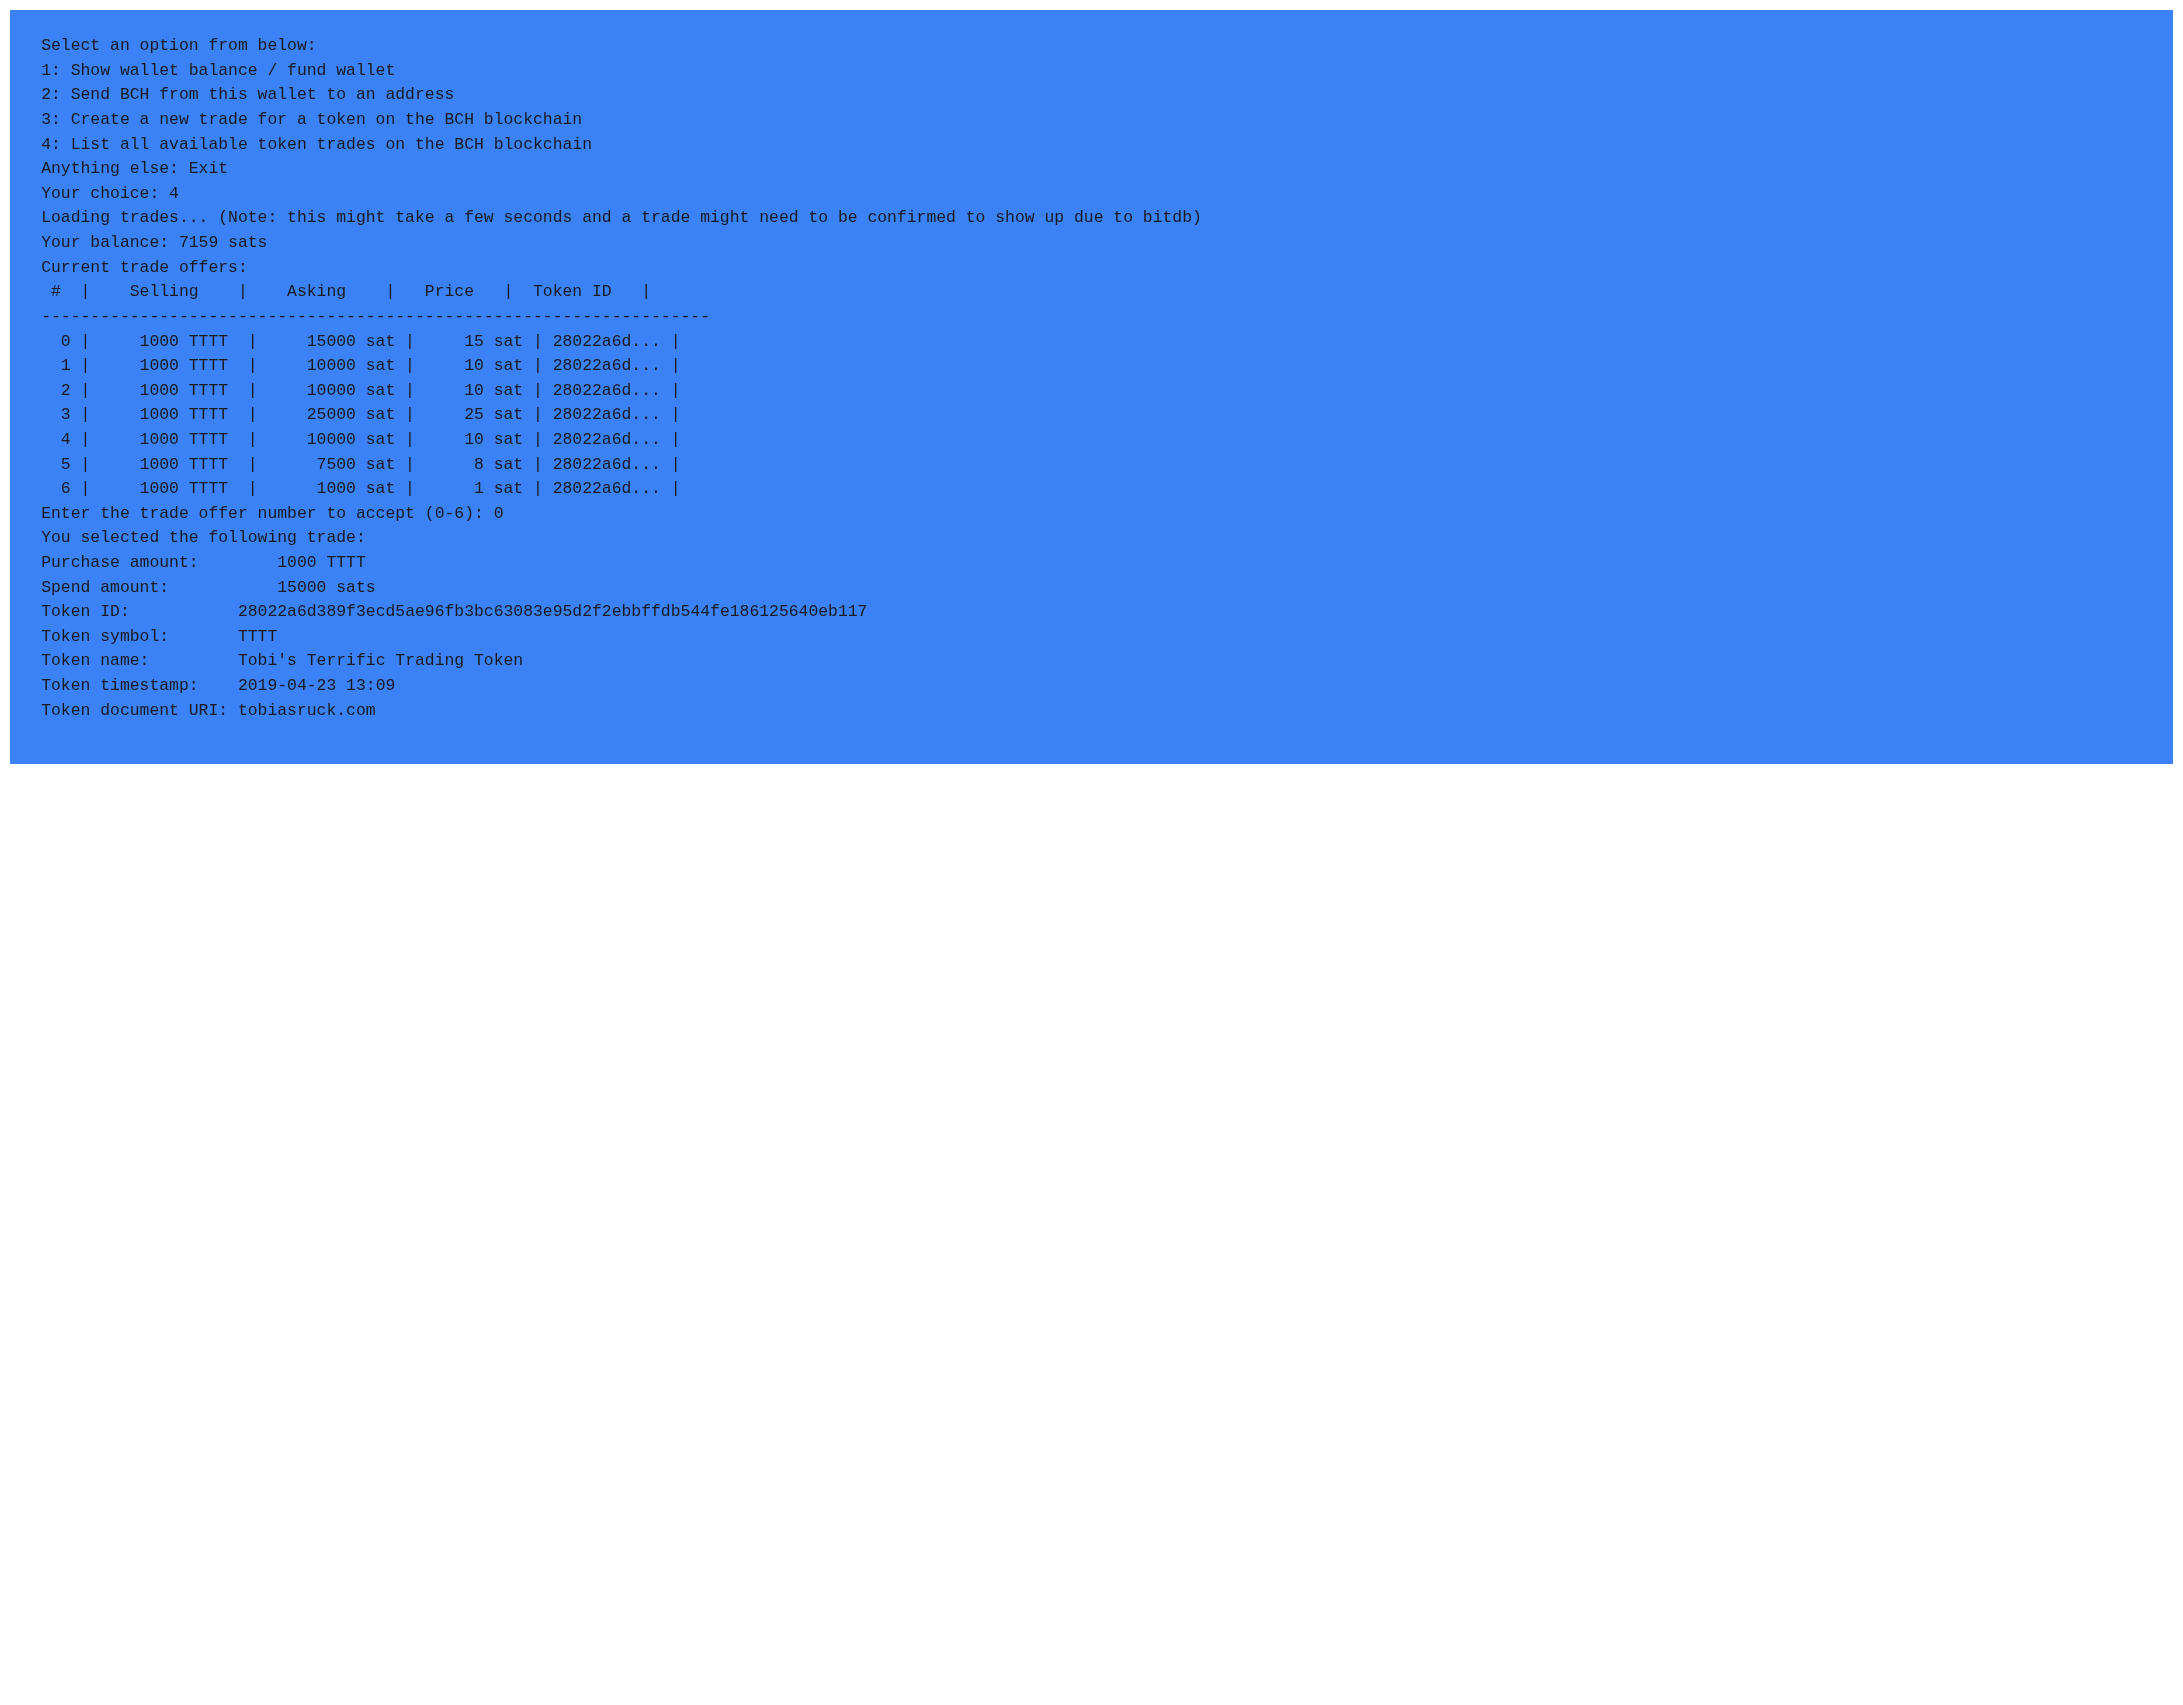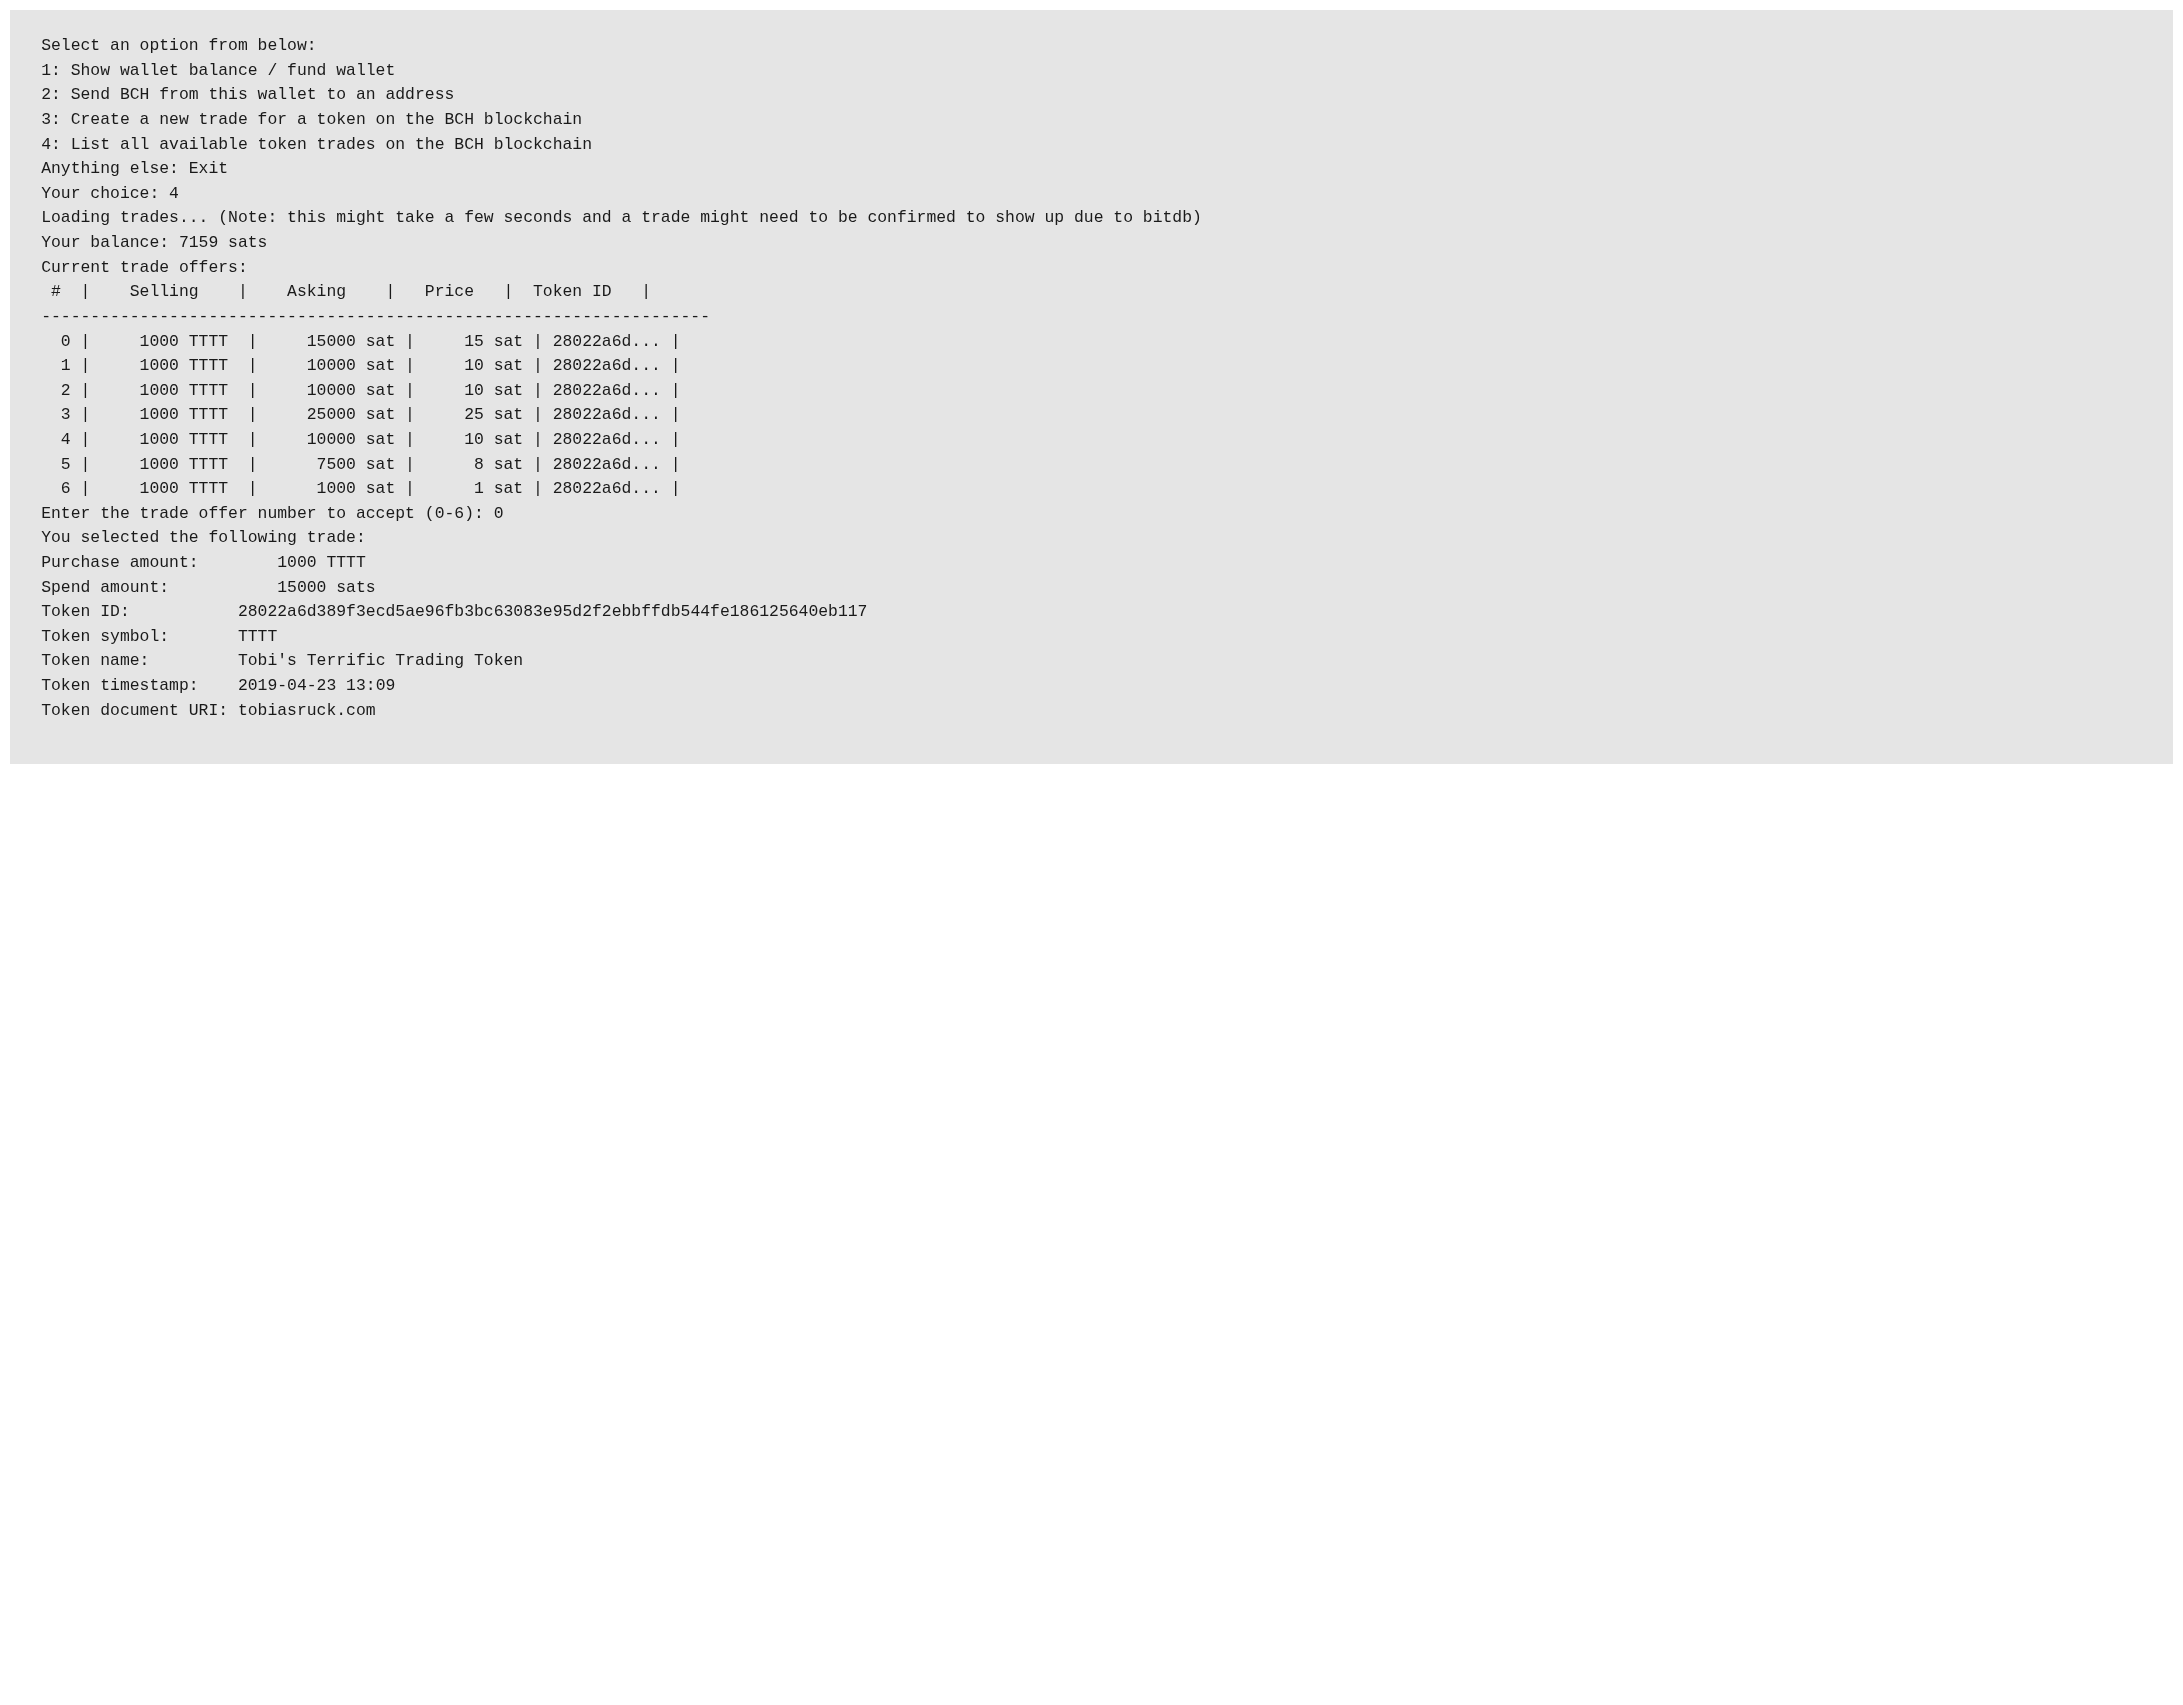--- a/index.html
+++ b/index.html
@@ -2,21 +2,21 @@
 <html style="font-size:11px"><head>
   <meta charset="utf-8">
   <style>
     body {
       margin: 0;
       padding: 0;
       background: #ffffff;
       font-family: "Courier New", Courier, monospace;
     }
     .terminal {
-      background: #e5e5e5;
+      background: #3b82f6;
       color: #1a1a1a;
       font-size: 16.4px;
       line-height: 1.5;
       padding: 24px 31px 41px 31px;
       white-space: pre;
       margin: 10.2px;
       min-height: 600px;
       box-sizing: border-box;
     }
   </style>

